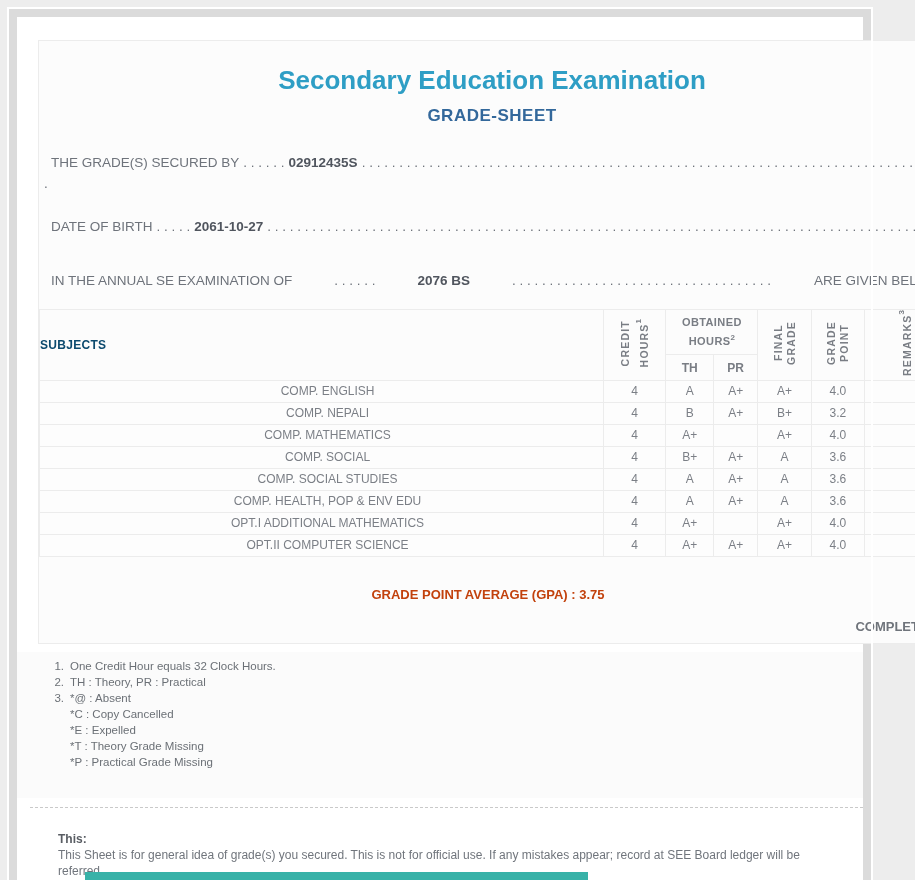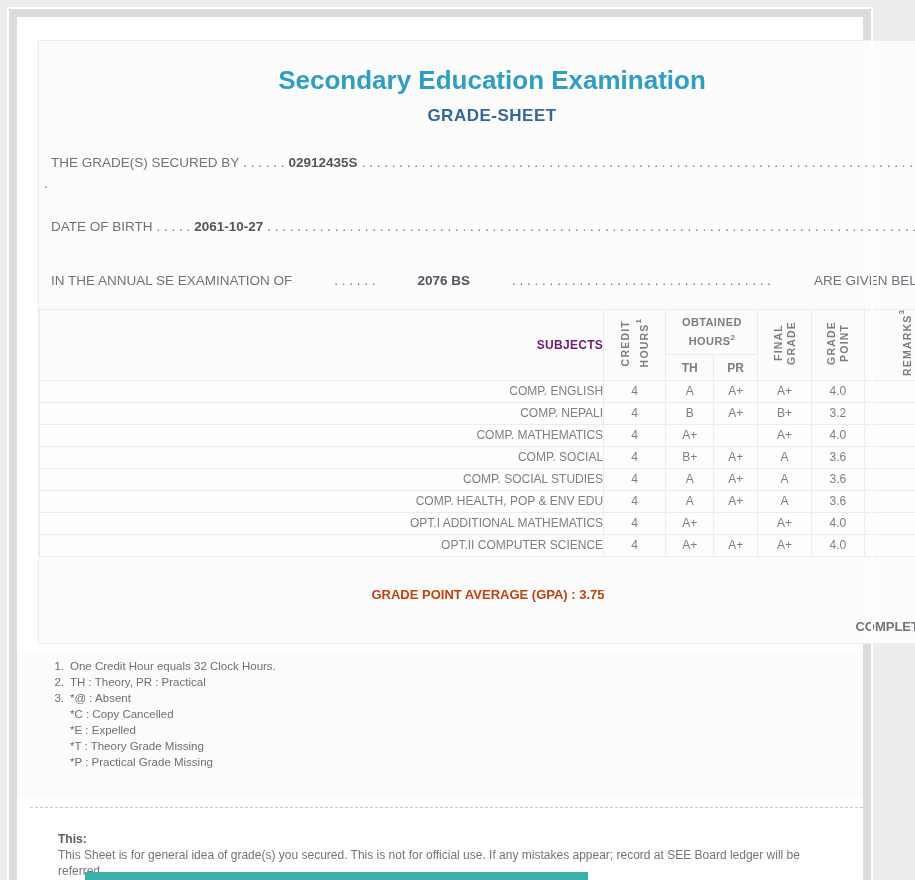--- a/index.html
+++ b/index.html
@@ -56,22 +56,22 @@
   .wrapdot { height: 22px; line-height: 22px; padding-left: 5px; font-size: 13.5px; color: #6e737b; }
   .line2 { margin-top: 22px; }
   .line3 { margin-top: 34px; gap: 38px; }
   
   table.grades {
     width: 100%; border-collapse: collapse; margin-top: 18px;
     table-layout: fixed;
   }
   table.grades th, table.grades td { border: 1px solid #ececec; padding: 0; }
   th.subjh {
-    text-align: right; vertical-align: middle; padding-left: 12px;
-    font-size: 12px; font-weight: bold; color: #701a75; letter-spacing: 0.3px;
+    text-align: left; vertical-align: middle; padding-left: 12px;
+    font-size: 12px; font-weight: bold; color: #0c4a6e; letter-spacing: 0.3px;
   }
   th.vcell { height: 69px; text-align: center; vertical-align: middle; background: #fcfcfc; }
   .vh {
     display: inline-block;
     writing-mode: vertical-rl;
     transform: rotate(180deg);
     white-space: pre-line;
     font-size: 10.5px; font-weight: bold; color: #797d84;
     letter-spacing: 1.2px; line-height: 13px;
   }
@@ -82,21 +82,21 @@
     line-height: 15px; padding: 0 8px;
   }
   th.subh {
     height: 25px; text-align: center; vertical-align: middle;
     font-size: 12px; font-weight: bold; color: #797d84;
   }
   tbody td {
     height: 22px; font-size: 12px; color: #7b7f86; text-align: center;
     background: #fdfdfd;
   }
-  tbody td.subj { text-align: right; padding-left: 12px; }
+  tbody td.subj { text-align: center; padding-left: 12px; }
   
   .gpa-line {
     margin-top: 28px; padding-right: 8px;
     text-align: center; font-size: 13px; font-weight: bold; color: #c2410c;
     line-height: 20px;
   }
   .status-line {
     margin-top: 12px; padding-right: 8px;
     text-align: right; font-size: 13px; font-weight: bold; color: #6f747b;
     line-height: 20px;

